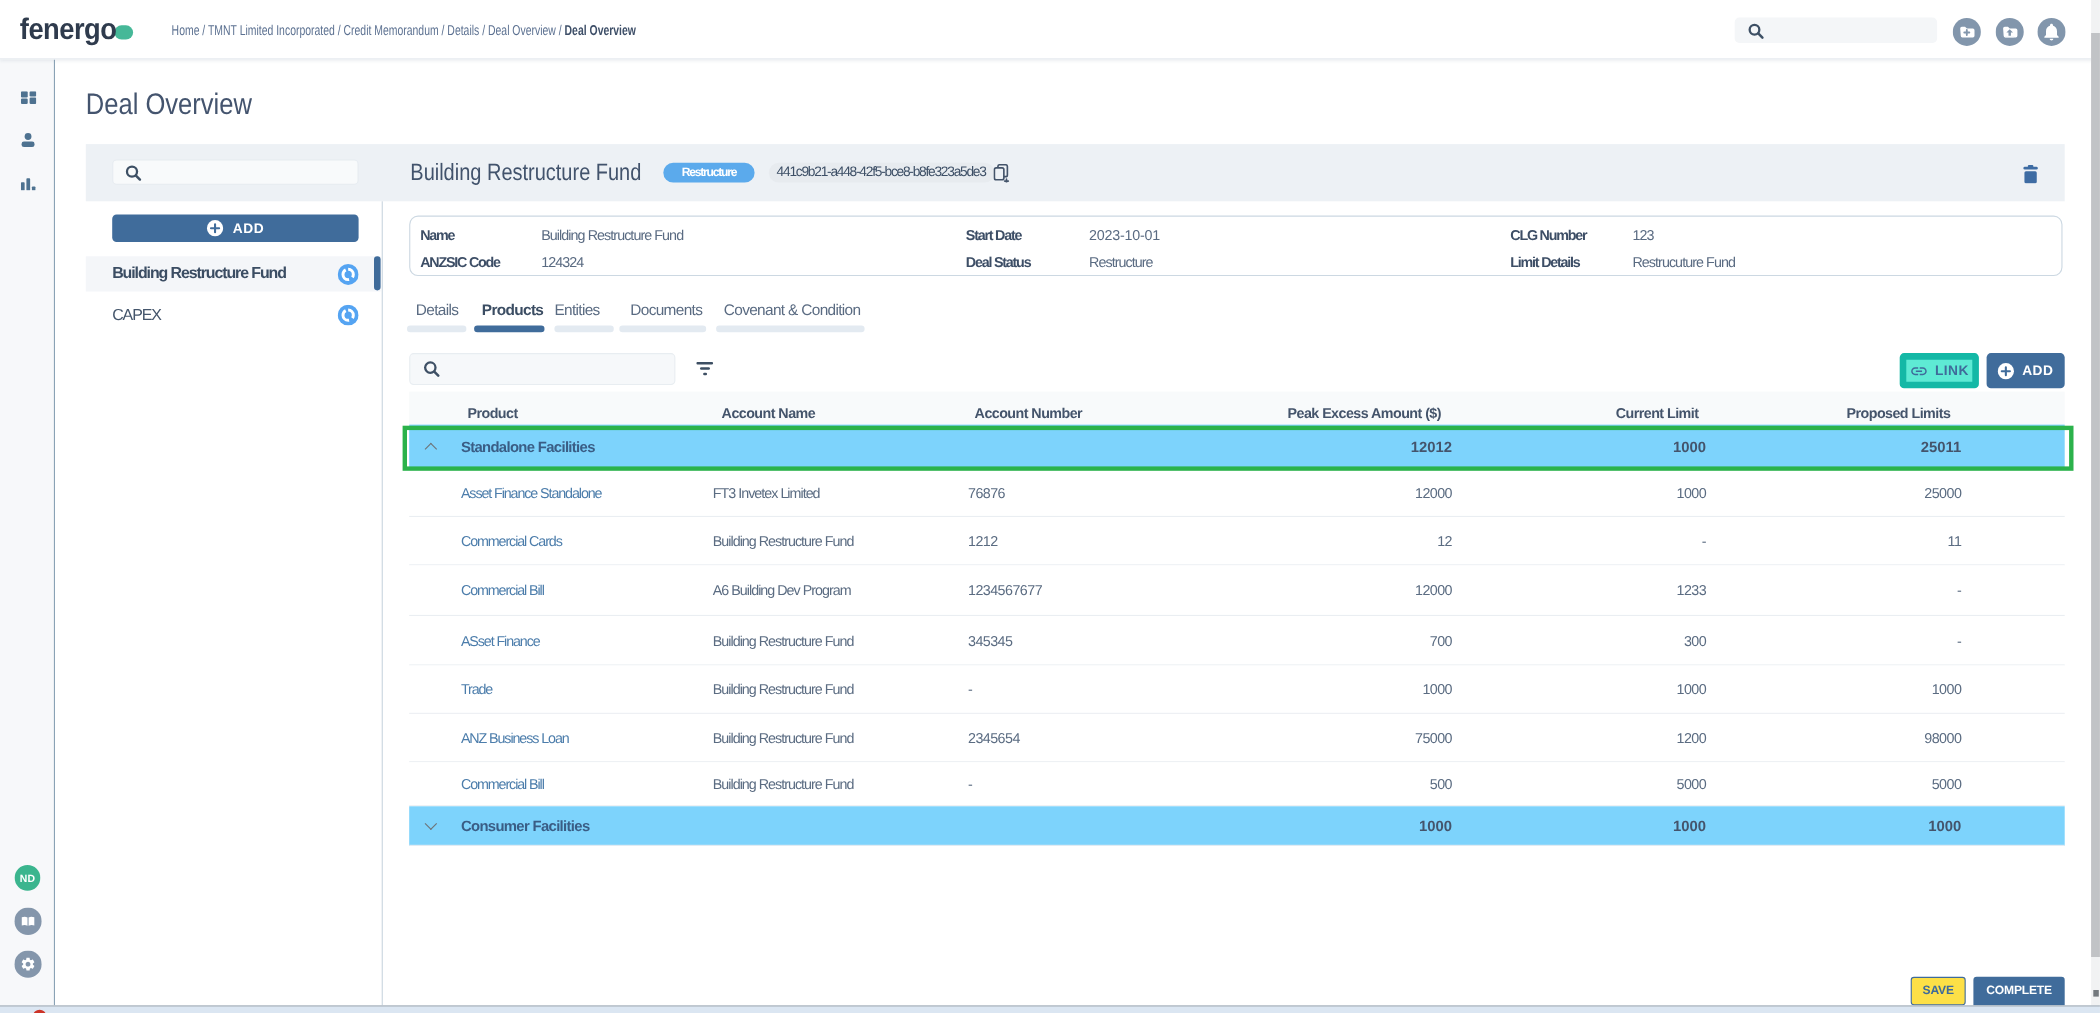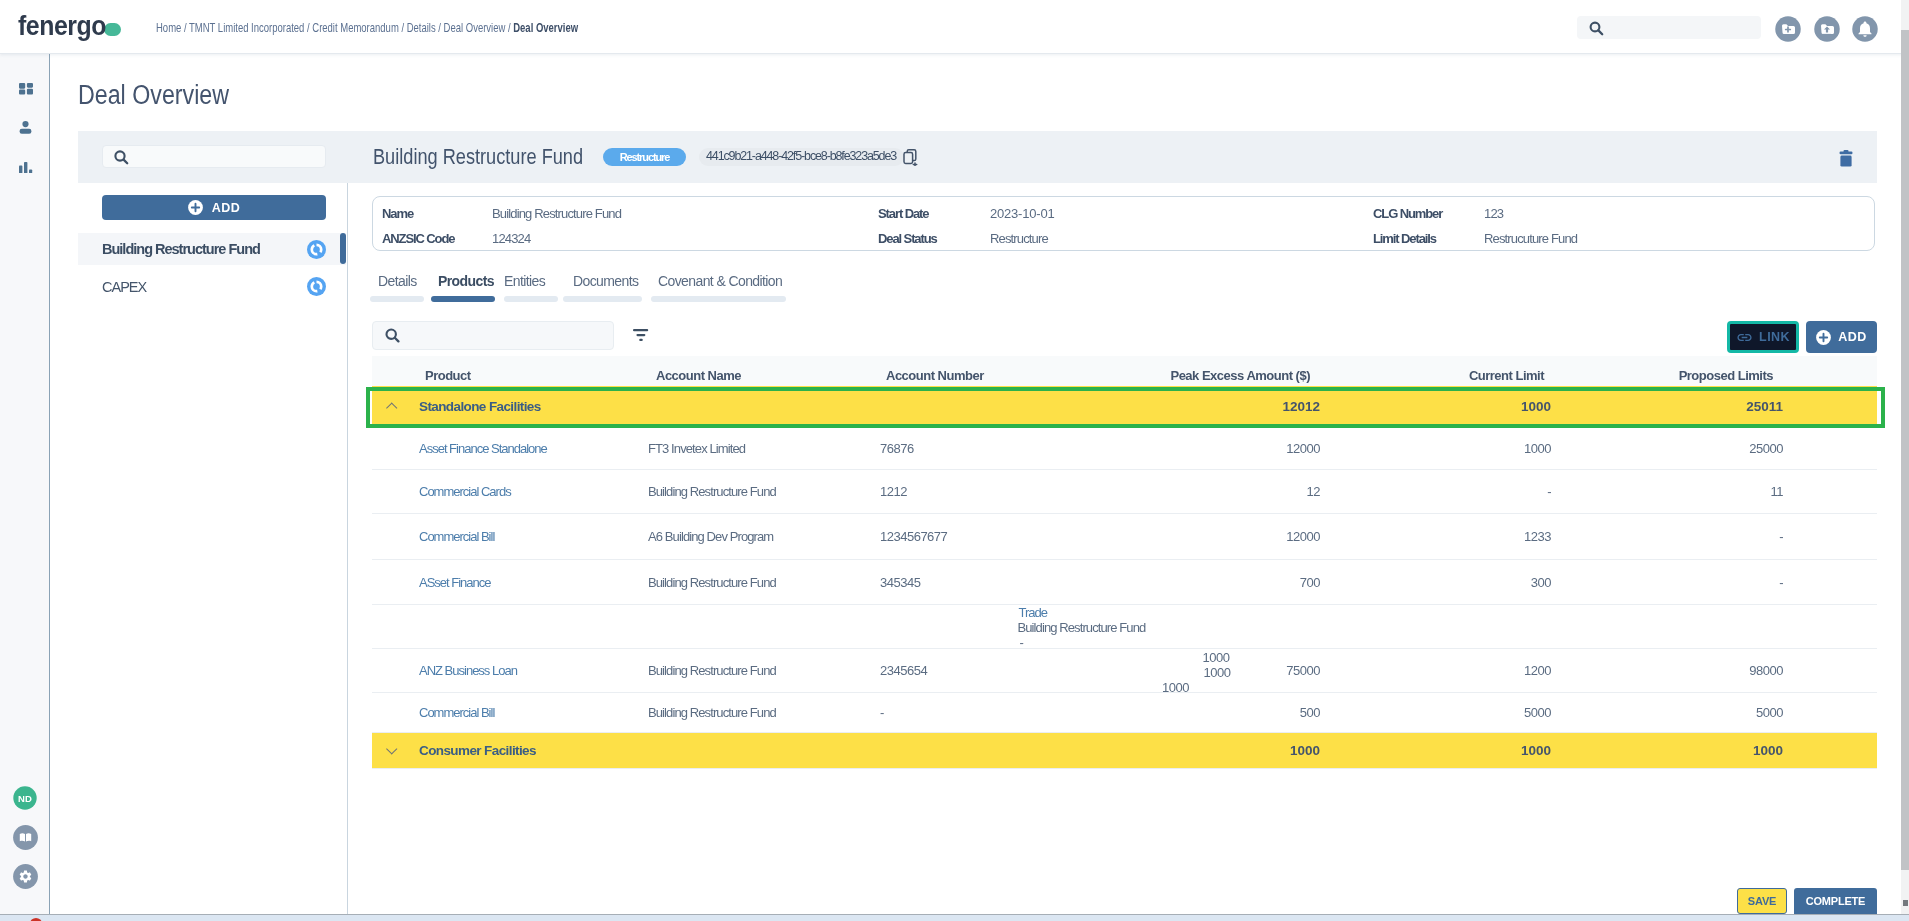--- a/index.html
+++ b/index.html
@@ -55,22 +55,22 @@
   .lbl { position:absolute; font-size:13px; font-weight:bold; color:#3d4e66; letter-spacing:-1.1px; line-height:13px; }
   .val { position:absolute; font-size:13px; color:#5a6b82; letter-spacing:-0.85px; line-height:13px; }
 
   
   .tab { position:absolute; top:274.5px; font-size:14px; color:#5a6b82; letter-spacing:-0.6px; line-height:13px; }
   .tabbar { position:absolute; top:296px; height:6px; border-radius:3px; background:#e3eaf1; }
 
   
   #tsearch { position:absolute; left:372px; top:321px; width:242px; height:29px; background:#f6f8fa;
              border:1px solid #e8edf1; border-radius:4px; }
-  #linkbtn { position:absolute; left:1727px; top:321px; width:72px; height:32px; background:#0f172a;
-             border:3px solid #14b8a6; border-radius:4px; color:#3f6b9a; display:flex; align-items:center;
+  #linkbtn { position:absolute; left:1727px; top:321px; width:72px; height:32px; background:#5eead4;
+             border:6px solid #14b8a6; border-radius:4px; color:#3f6b9a; display:flex; align-items:center;
              justify-content:center; gap:6px; font-size:12.5px; font-weight:bold; letter-spacing:0.4px; }
   #addbtn2 { position:absolute; left:1806px; top:321px; width:71px; height:32px; background:#406c9b;
              border-radius:4px; color:#fff; display:flex; align-items:center; justify-content:center; gap:7px;
              font-size:12.5px; font-weight:bold; letter-spacing:0.4px; }
 
   
   #table { position:absolute; left:372px; top:356px; width:1505px; }
   .trow { display:flex; width:1505px; align-items:center; }
   .trow > div { white-space:nowrap; overflow:visible; }
   .c1 { width:38px; display:flex; justify-content:center; flex:none; }
@@ -80,21 +80,21 @@
   .c5 { width:230px; padding-right:10px; text-align:right; flex:none; }
   .c6 { width:230px; padding-right:9px; text-align:right; flex:none; }
   .c7 { width:317px; padding-right:94px; text-align:right; flex:none; }
   #thead { height:30px; padding-top:8px; background:#f8fafb; font-size:13px; font-weight:bold; color:#44546b; letter-spacing:-0.5px; }
   #thead .c2 { padding-left:15px; }
   #thead .c3 { padding-left:16px; }
   #thead .c4 { padding-left:16px; }
   #thead .c5 { padding-right:20px; }
   #thead .c6 { padding-right:16px; }
   #thead .c7 { padding-right:104px; }
-  .grow { background:#fde047; border-bottom:1px solid #eaeef2; }
+  .grow { background:#7dd3fc; border-bottom:1px solid #eaeef2; }
   .grow .c2 { font-size:13.5px; font-weight:bold; color:#3a5d85; letter-spacing:-0.6px; }
   .grow .c5,.grow .c6,.grow .c7 { font-size:13.5px; font-weight:bold; color:#44546c; letter-spacing:0; }
   .drow { background:#fff; border-bottom:1px solid #eaeef2; font-size:13px; color:#5b6c82; letter-spacing:-0.5px; }
   .drow .c2 { color:#4c7dab; letter-spacing:-1px; }
   .drow .c3 { letter-spacing:-0.9px; }
   .drow .c4 { letter-spacing:-0.5px; }
   #greenbox { position:absolute; left:366px; top:387px; width:1519px; height:41px;
               border:4px solid #2bb24b; z-index:5; pointer-events:none; }
 
   
@@ -244,21 +244,21 @@
   </div>
   <div class="trow drow" style="height:45px;">
     <div class="c1"></div>
       <div class="c2">ASset Finance</div>
       <div class="c3">Building Restructure Fund</div>
     <div class="c4">345345</div>
       <div class="c5">700</div>
       <div class="c6">300</div>
       <div class="c7">-</div>
   </div>
-  <div class="trow drow" style="height:44px;flex-direction:column;">
+  <div class="trow drow" style="height:44px;">
     <div class="c1"></div>
       <div class="c2">Trade</div>
       <div class="c3">Building Restructure Fund</div>
     <div class="c4">-</div>
       <div class="c5">1000</div>
       <div class="c6">1000</div>
       <div class="c7">1000</div>
   </div>
   <div class="trow drow" style="height:44px;">
     <div class="c1"></div>

